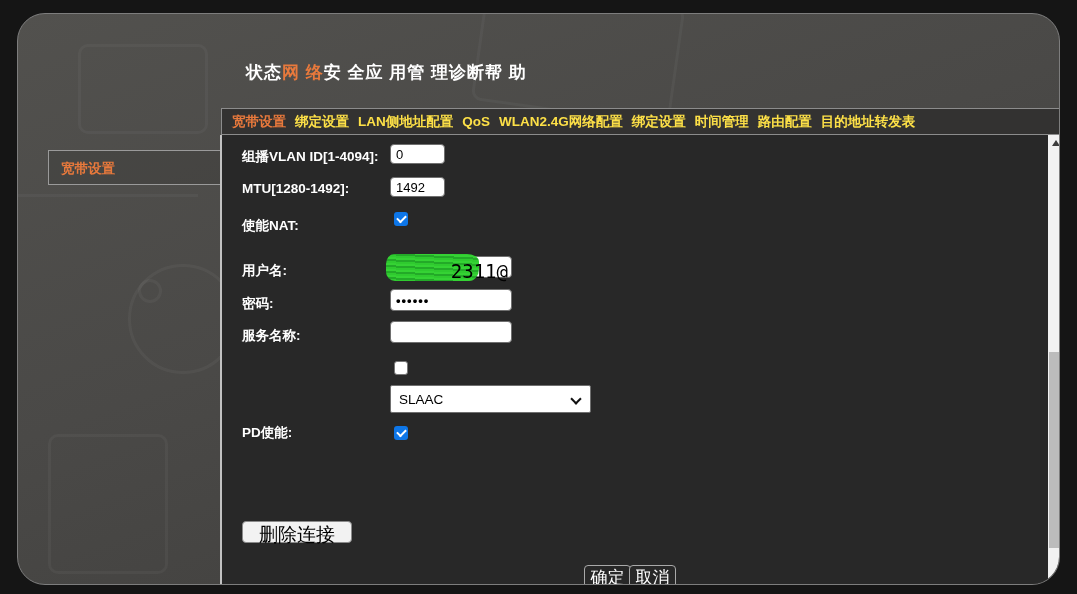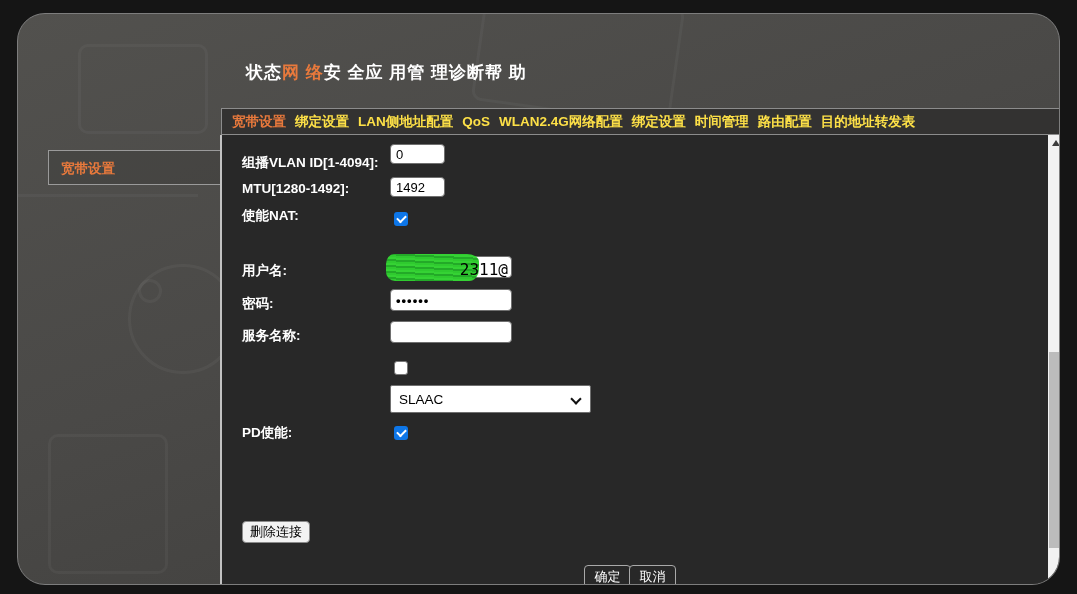--- a/index.html
+++ b/index.html
@@ -54,28 +54,28 @@
   .select .sel-text { position:absolute; left:8px; top:6px; font-size:13.5px; color:#000; }
   .select .chev { position:absolute; right:10px; top:9px; width:8px; height:8px;
     border-left:2.2px solid #111; border-bottom:2.2px solid #111; transform:rotate(-45deg); }
 
   .username-box { position:absolute; left:168px; top:121px; width:122px; height:22px;
     background:#fff; border:1px solid #6f6f6f; border-radius:4px; cursor:text; }
   .redact { position:absolute; left:-5px; top:-3px; width:93px; height:27px;
     background:repeating-linear-gradient(3deg,#2fca2f 0 2px,#23aa28 2px 4px,#35d234 4px 6px);
     border-radius:8px 12px 10px 9px / 10px 8px 12px 9px; }
   .username-box .visible-part { position:absolute; right:3px; top:3px;
-    font-family:"DejaVu Sans Mono",monospace; font-size:16px; color:#000; }
+    font-family:"DejaVu Sans Mono",monospace; font-size:19px; color:#000; }
 
-  .btn-light { position:absolute; left:20px; top:386px; height:22px; padding:0 7px;
+  .btn-light { position:absolute; left:20px; top:386px; height:22px; padding:0 16px;
     background:#f2f2f2; color:#000; border:1px solid #8a8a8a; border-radius:4px;
-    font-size:13px; cursor:pointer; font-family:inherit; }
+    font-size:19px; cursor:pointer; font-family:inherit; }
   .btn-dark { position:absolute; top:430px; width:47px; height:23px;
     background:#282828; color:#fff; border:1px solid #a9a9a9; border-radius:4px;
-    font-size:13px; cursor:pointer; font-family:Liberation Sans, sans-serif; }
+    font-size:17px; cursor:pointer; font-family:Liberation Sans, sans-serif; }
   .btn-ok { left:362px; } .btn-cancel { left:407px; }
 
   
   .sb { position:absolute; right:0; top:0; width:16px; height:456px; background:#f2f2f2; }
   .sb-btn { position:absolute; left:0; width:16px; height:15px; display:flex;
     align-items:center; justify-content:center; cursor:pointer; }
   .sb-btn.up { top:0; } .sb-btn.down { bottom:0; }
   .tri-up { width:0; height:0; border-left:4px solid transparent; border-right:4px solid transparent;
     border-bottom:6px solid #3c3c3c; }
   .tri-down { width:0; height:0; border-left:4px solid transparent; border-right:4px solid transparent;
@@ -117,27 +117,27 @@
     <span class="subnav-item">路由配置</span>
     <span class="subnav-item">目的地址转发表</span>
   </div>
 
   <div class="sidebar-box">
     <span>宽带设置</span>
   </div>
 
   <div class="main">
 
-    <div class="label" style="top:19px;">组播VLAN ID[1-4094]:</div>
+    <div class="label" style="top:13px;">组播VLAN ID[1-4094]:</div>
     <input class="tinput" style="top: 9px; width: 55px;" value="0">
 
     <div class="label" style="top:46px;">MTU[1280-1492]:</div>
     <input class="tinput" style="top: 42px; width: 55px;" value="1492">
 
-    <div class="label" style="top:72px;">使能NAT:</div>
+    <div class="label" style="top:82px;">使能NAT:</div>
     <div class="cb checked" style="top:77px;"></div>
 
     <div class="label" style="top:127px;">用户名:</div>
     <div class="username-box">
       <div class="redact"></div>
       <span class="visible-part">2311@</span>
     </div>
 
     <div class="label" style="top:160px;">密码:</div>
     <input class="tinput" style="top: 154px; width: 122px; height: 22px; font-weight: bold; letter-spacing: 1px;" value="••••••">

